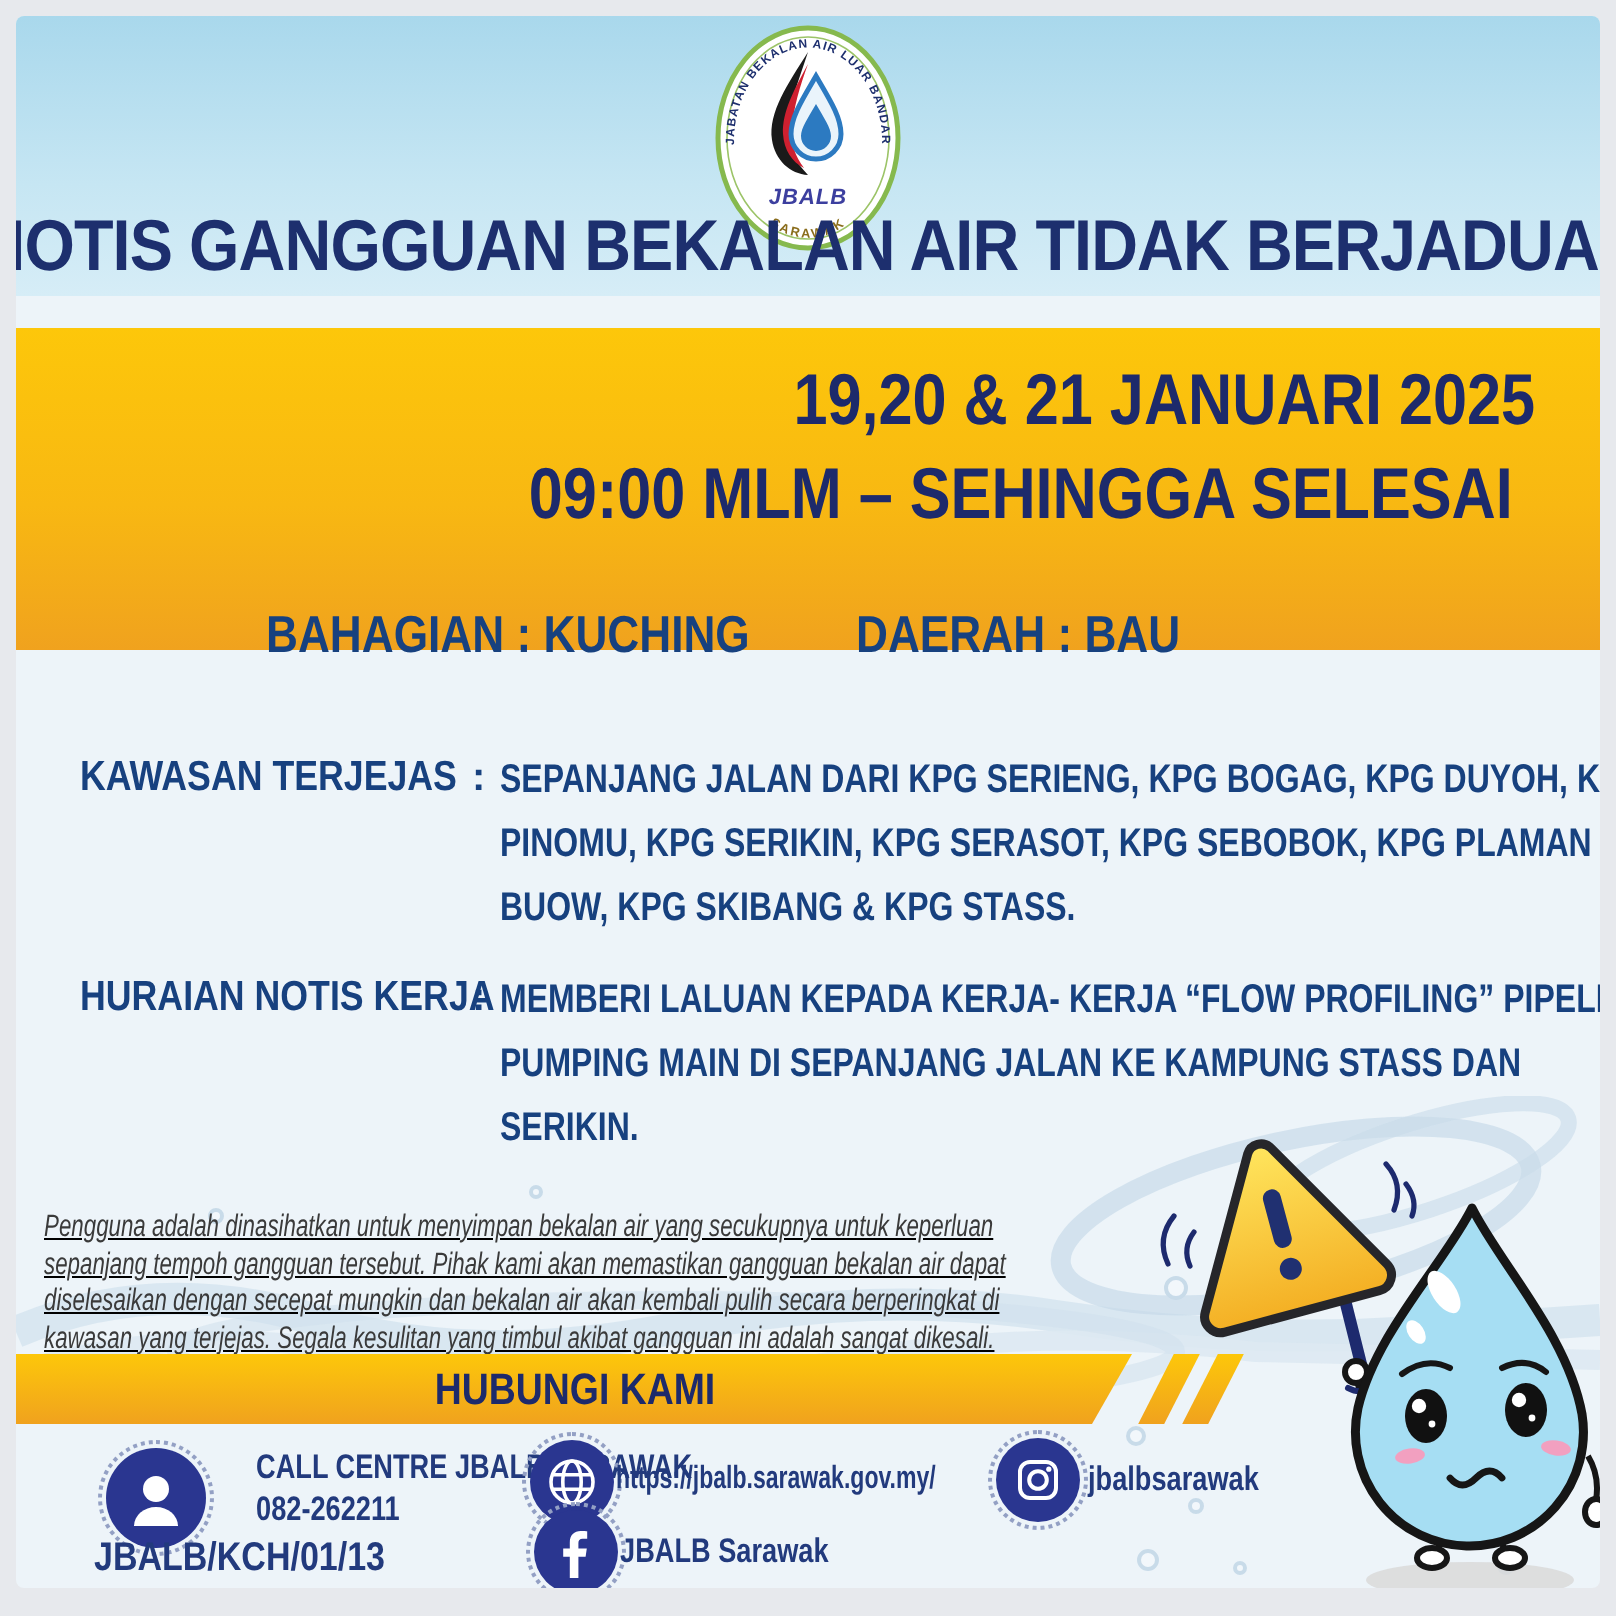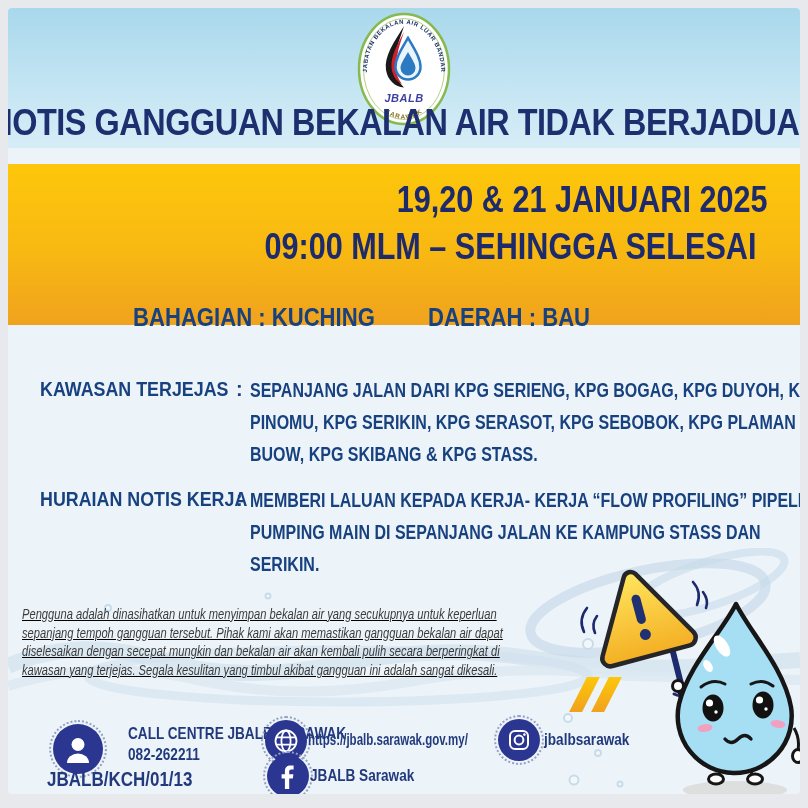--- a/index.html
+++ b/index.html
@@ -135,20 +135,23 @@
       </g>
     </svg>
 
     <div class="advisory">
       <div class="advisory-line">Pengguna adalah dinasihatkan untuk menyimpan bekalan air yang secukupnya untuk keperluan</div>
       <div class="advisory-line">sepanjang tempoh gangguan tersebut. Pihak kami akan memastikan gangguan bekalan air dapat</div>
       <div class="advisory-line">diselesaikan dengan secepat mungkin dan bekalan air akan kembali pulih secara berperingkat di</div>
       <div class="advisory-line">kawasan yang terjejas. Segala kesulitan yang timbul akibat gangguan ini adalah sangat dikesali.</div>
     </div>
 
+    <div class="contact-bar">
+      <div class="contact-bar-text">HUBUNGI KAMI</div>
+    </div>
     <div class="stripe stripe1"></div>
     <div class="stripe stripe2"></div>
 
     <div class="icon-ring" style="left:41px;top:712px;">
       <div class="icon-circle" style="width:50px;height:50px;">
         <svg width="34" height="34" viewBox="-17 -17 34 34">
           <circle cx="0" cy="-4.5" r="6.5" fill="#ffffff"></circle>
           <path d="M-11,14 a11,9.5 0 0 1 22,0 Z" fill="#ffffff"></path>
         </svg>
       </div>

